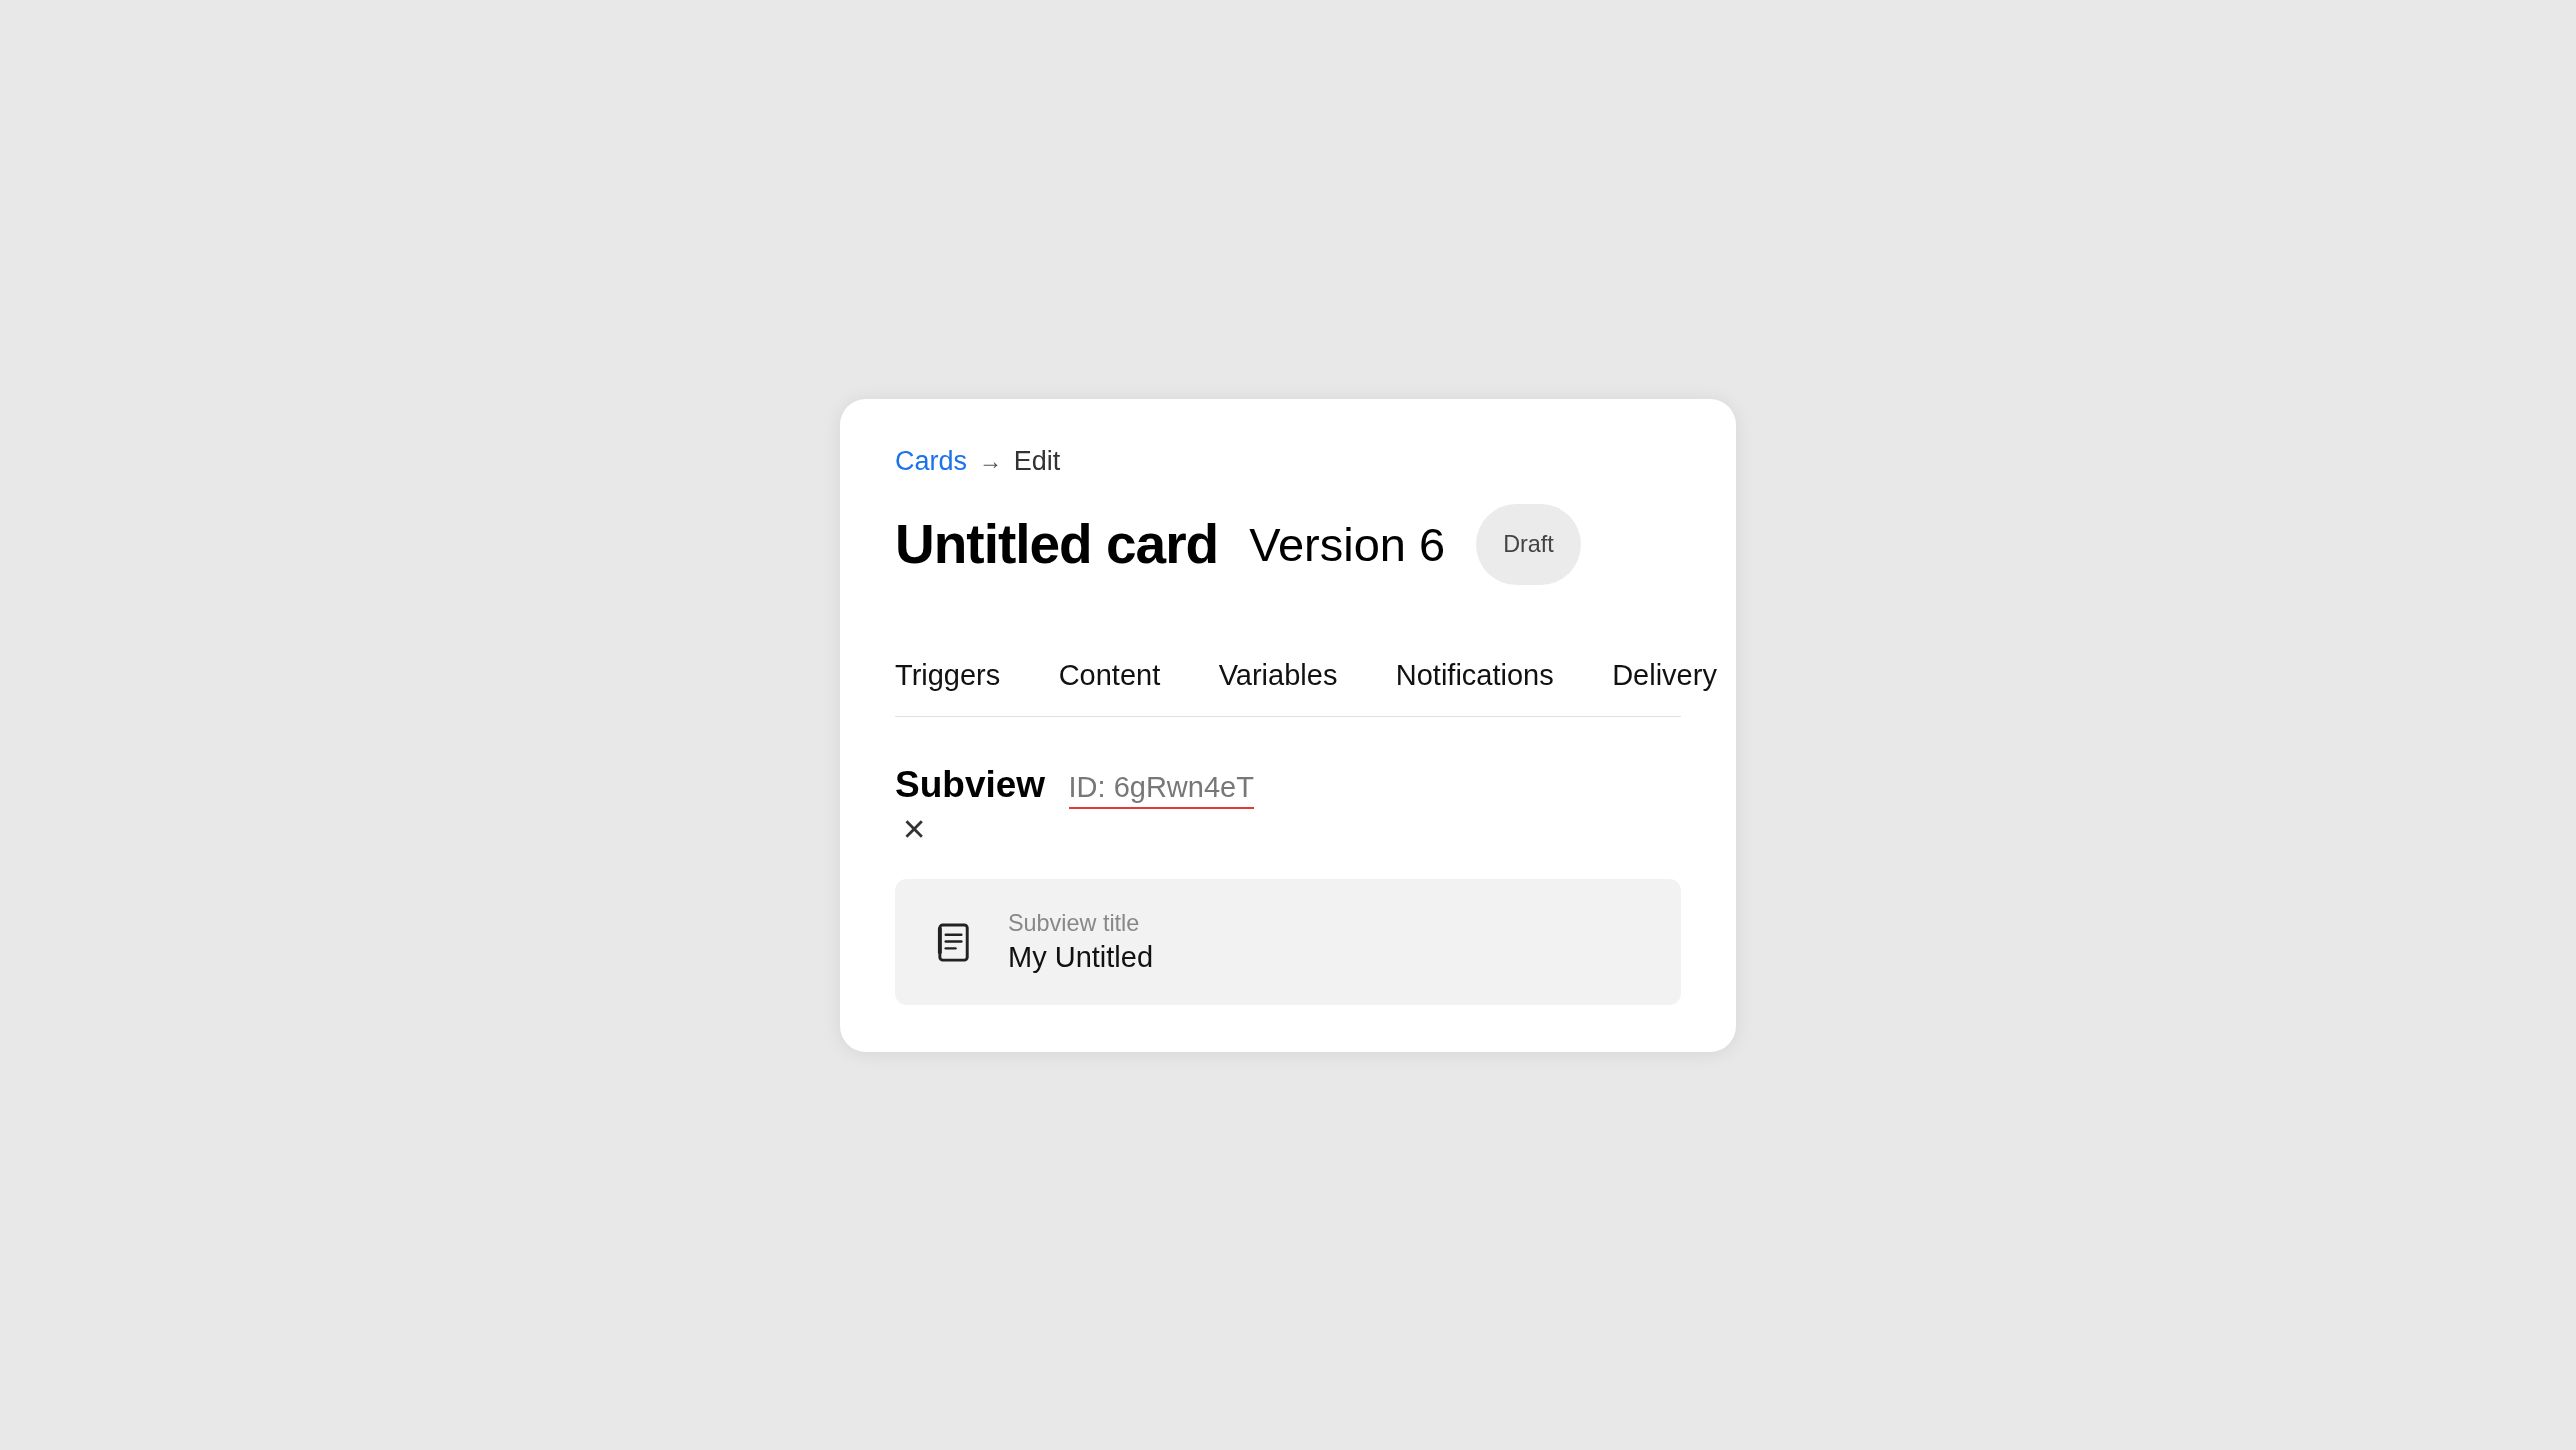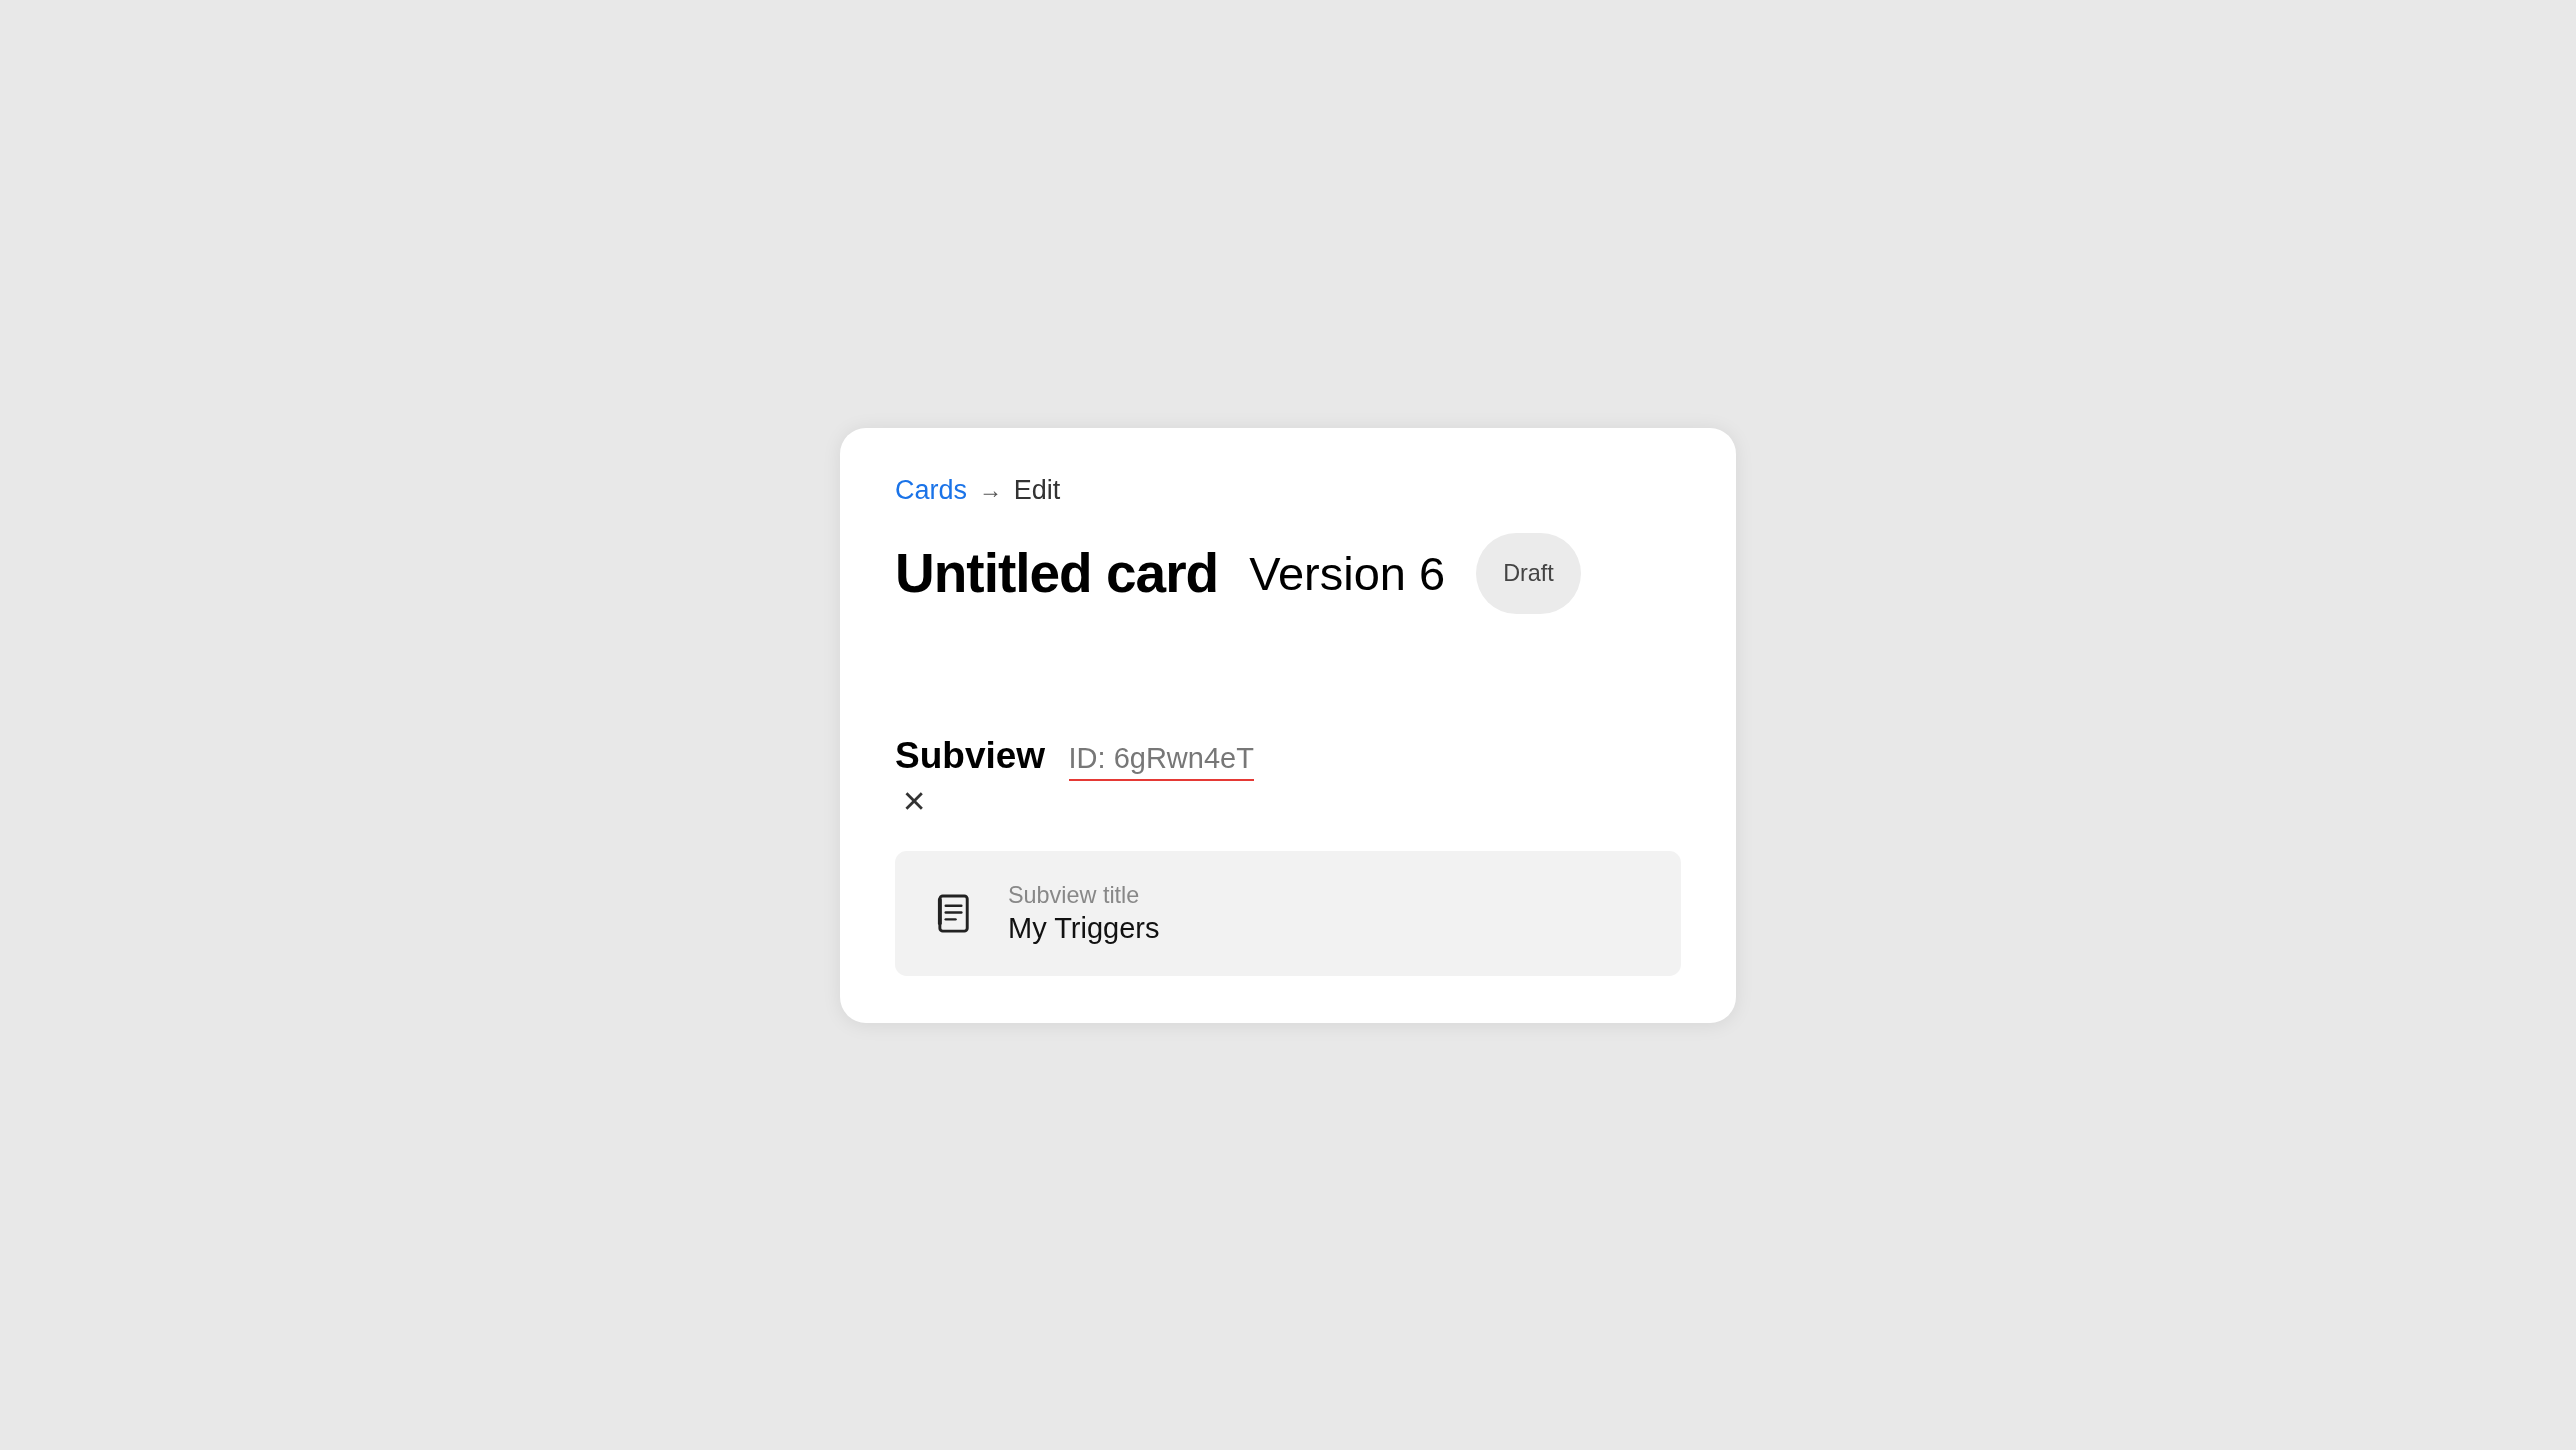--- a/index.html
+++ b/index.html
@@ -203,20 +203,27 @@
       <span class="breadcrumb-arrow">→</span>
       <span class="breadcrumb-current">Edit</span>
     </div>
 
     <div class="title-row">
       <span class="card-title">Untitled card</span>
       <span class="card-version">Version 6</span>
       <button class="draft-badge">Draft</button>
     </div>
 
+    <div class="tabs-row">
+      <div class="tab-item">Triggers</div>
+      <div class="tab-item">Content</div>
+      <div class="tab-item">Variables</div>
+      <div class="tab-item">Notifications</div>
+      <div class="tab-item">Delivery</div>
+    </div>
   </div>
 
   <div class="card-body">
 
     <div class="subview-header">
       <div class="subview-left">
         <span class="subview-label">Subview</span>
         <span class="subview-id"><span>ID: </span><span>6gRwn4eT</span></span>
       </div>
       <button class="close-button">×</button>
@@ -227,19 +234,19 @@
         <svg viewBox="0 0 44 44" fill="none" xmlns="http://www.w3.org/2000/svg">
           <rect x="6" y="4" width="28" height="36" rx="3" stroke="#222" stroke-width="3" fill="none"></rect>
           <line x1="12" y1="14" x2="28" y2="14" stroke="#222" stroke-width="2.5" stroke-linecap="round"></line>
           <line x1="12" y1="21" x2="28" y2="21" stroke="#222" stroke-width="2.5" stroke-linecap="round"></line>
           <line x1="12" y1="28" x2="22" y2="28" stroke="#222" stroke-width="2.5" stroke-linecap="round"></line>
           <rect x="4" y="6" width="4" height="28" rx="2" fill="#222"></rect>
         </svg>
       </div>
       <div class="subview-item-content">
         <span class="subview-item-title">Subview title</span>
-        <span class="subview-item-name">My Triggers</span>
+        <span class="subview-item-name">My Untitled</span>
       </div>
     </div>
 
   </div>
 </div>
 
 
 </body></html>

